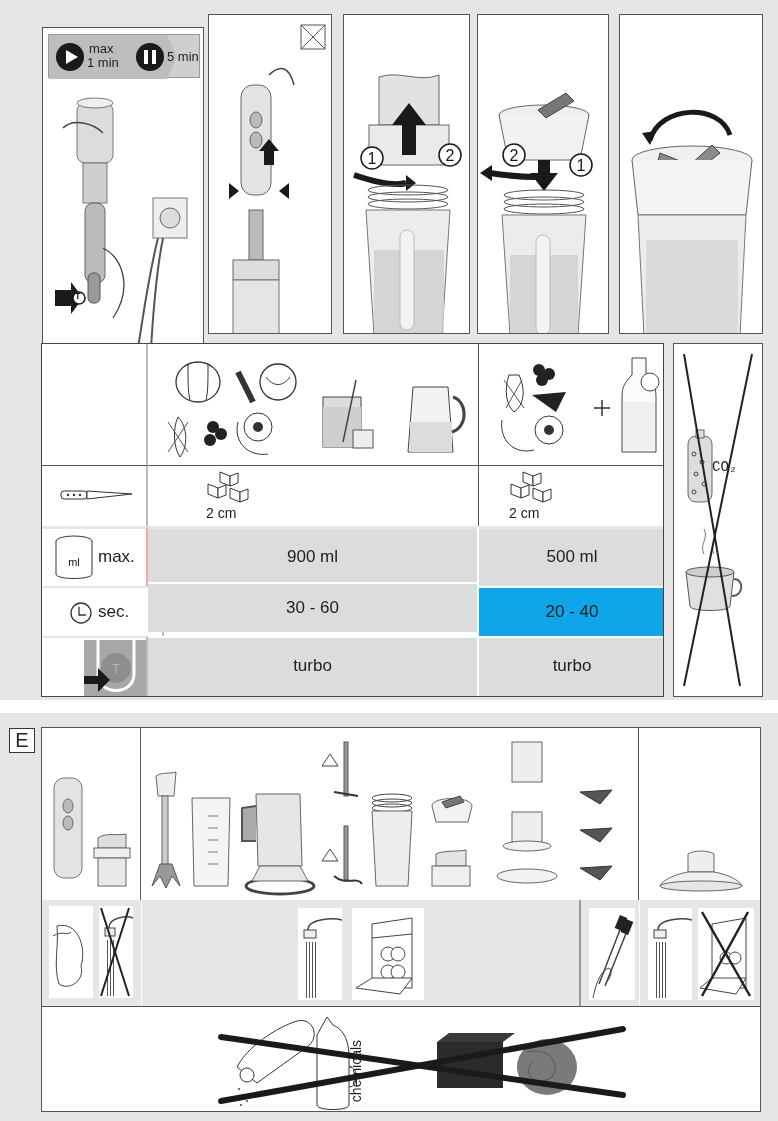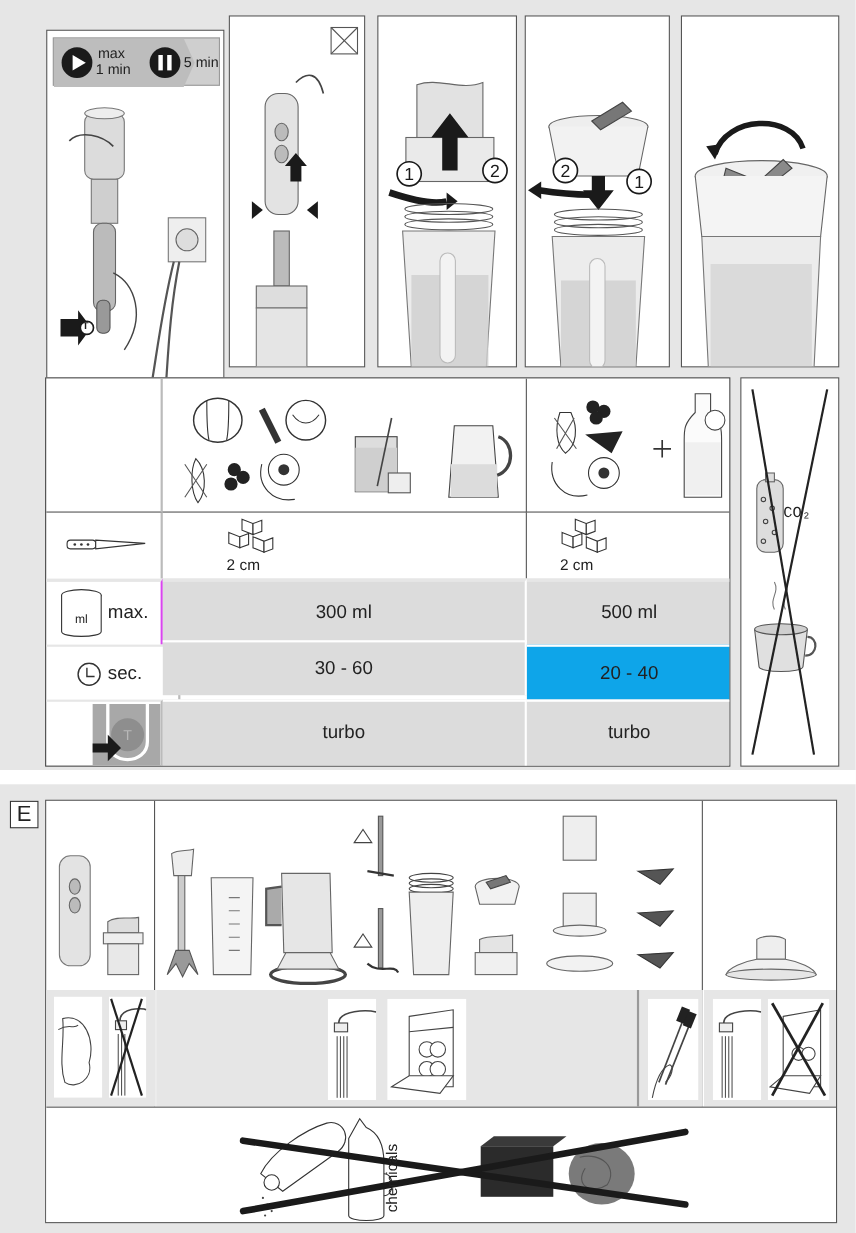--- a/index.html
+++ b/index.html
@@ -213,30 +213,30 @@
           <path d="M28 6 L36 3 L36 13 L28 16 Z"></path>
         <path d="M6 14 L16 18 L16 28 L6 24 Z"></path>
           <path d="M16 18 L24 15 L24 25 L16 28 Z"></path>
         <path d="M28 18 L38 22 L38 32 L28 28 Z"></path>
           <path d="M38 22 L46 19 L46 29 L38 32 Z"></path>
       </g>
     </svg>
     <div class="cm" style="left:30px;top:39px;">2 cm</div>
   </div>
 
-  <div class="tbl-cell" style="left:0;top:182px;width:106px;height:60px;border-right:2px solid #d946ef;border-top:3px solid #e6e6e6;">
+  <div class="tbl-cell" style="left:0;top:182px;width:106px;height:60px;border-right:2px solid #fca5a5;border-top:3px solid #e6e6e6;">
     <svg class="abs" style="left:12px;top:5px" width="40" height="48">
       <ellipse cx="20" cy="7" rx="18" ry="5" fill="#fff" stroke="#333"></ellipse>
       <path d="M2 7 L2 40 C2 46,38 46,38 40 L38 7" fill="#fff" stroke="#333"></path>
       <text x="20" y="32" font-size="11" text-anchor="middle" font-family="Liberation Sans, sans-serif" fill="#222">ml</text>
     </svg>
     <div class="lbl" style="left:56px;top:18px;">max.</div>
   </div>
   <div class="tbl-cell" style="left:106px;top:182px;width:331px;height:60px;background:#dcdcdc;border-top:3px solid #e6e6e6;border-right:2px solid #fff;">
-    <div class="val" style="left:0;top:18px;width:100%;">300 ml</div>
+    <div class="val" style="left:0;top:18px;width:100%;">900 ml</div>
   </div>
   <div class="tbl-cell" style="left:437px;top:182px;width:186px;height:60px;background:#dcdcdc;border-top:3px solid #e6e6e6;text-decoration:underline;">
     <div class="val" style="left:0;top:18px;width:100%;">500 ml</div>
   </div>
 
   <div class="tbl-cell" style="left:0;top:242px;width:122px;height:50px;border-right:2px solid #bbb;border-top:2px solid #e6e6e6;">
     <svg class="abs" style="left:28px;top:14px" width="22" height="22">
       <circle cx="11" cy="11" r="10" fill="#fff" stroke="#333" stroke-width="1.3"></circle>
       <path d="M9 5 L9 13 L16 13" stroke="#333" stroke-width="1.3" fill="none"></path>
     </svg>

